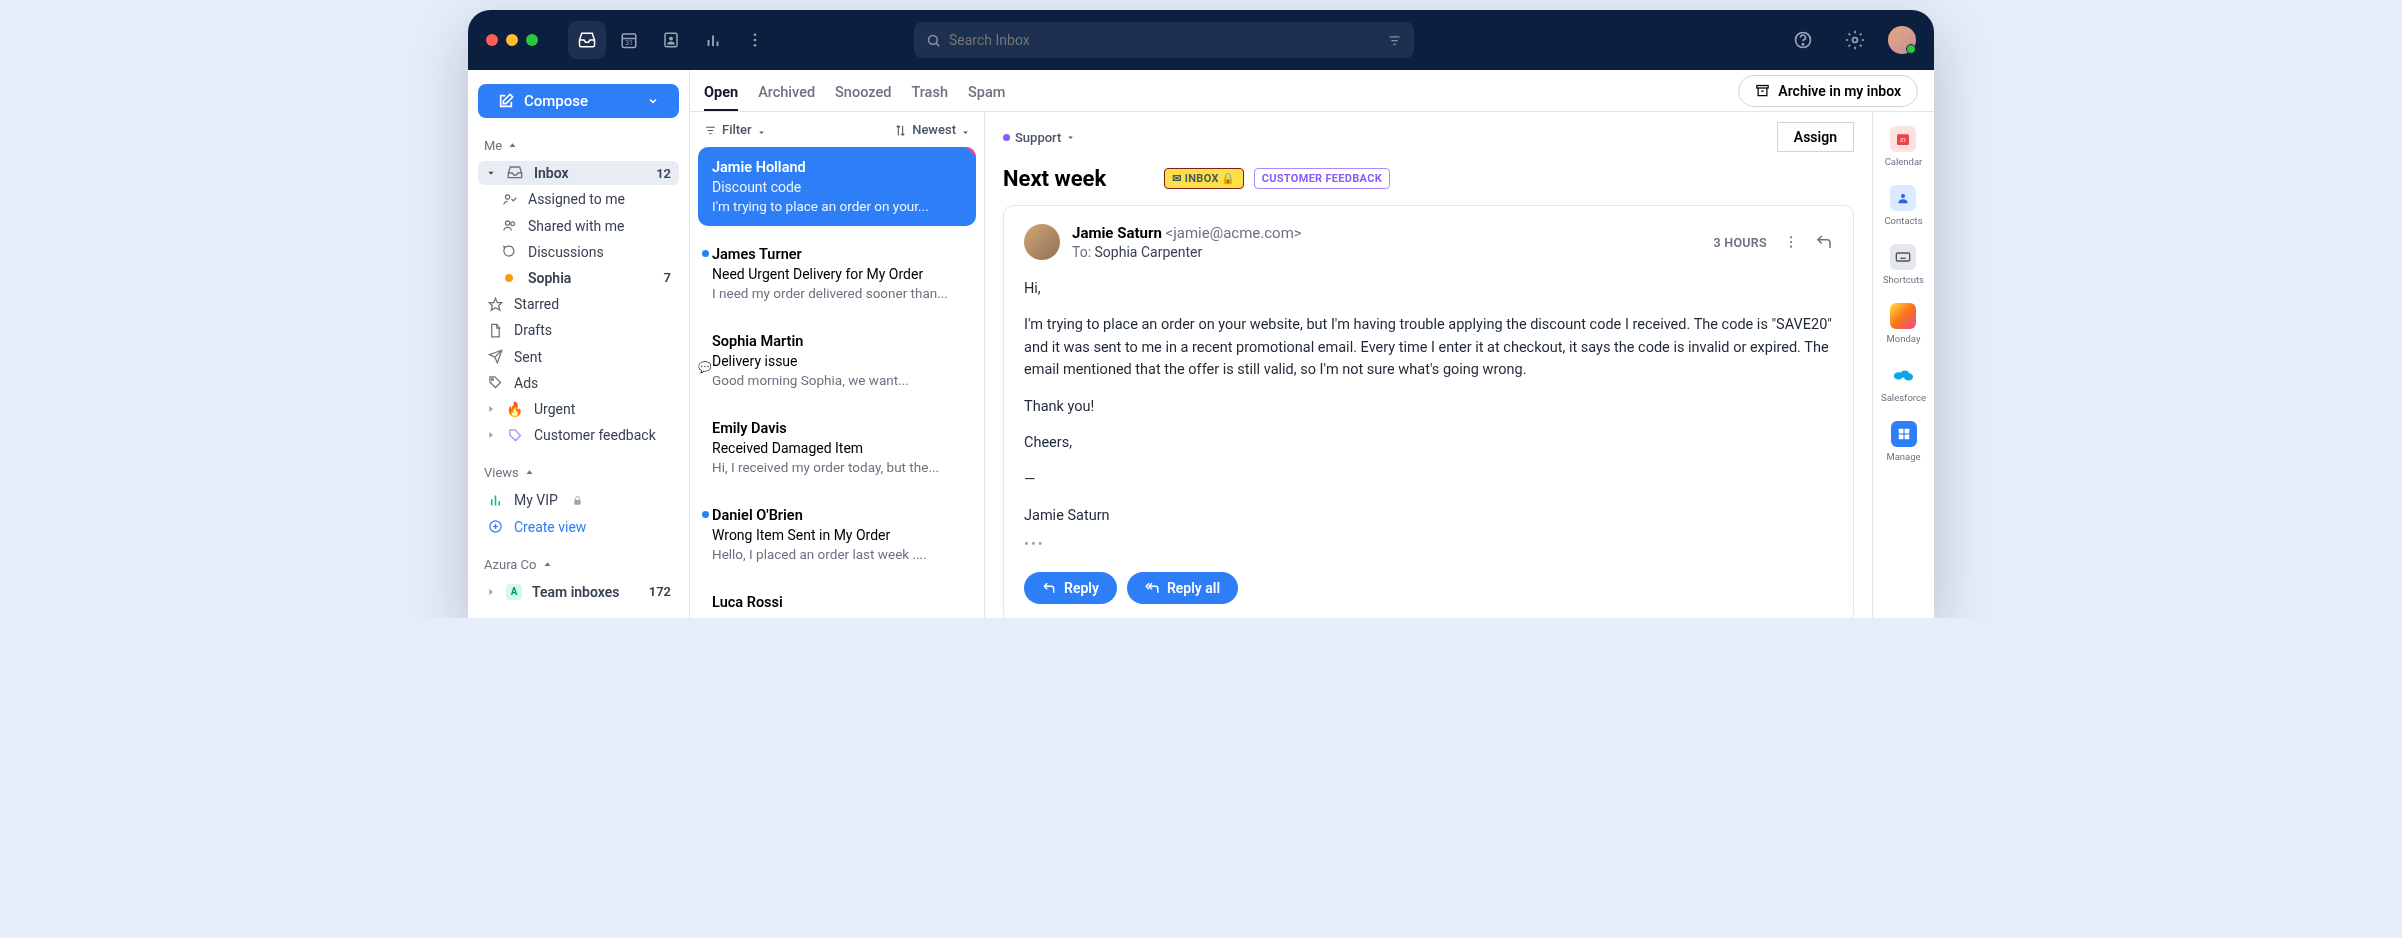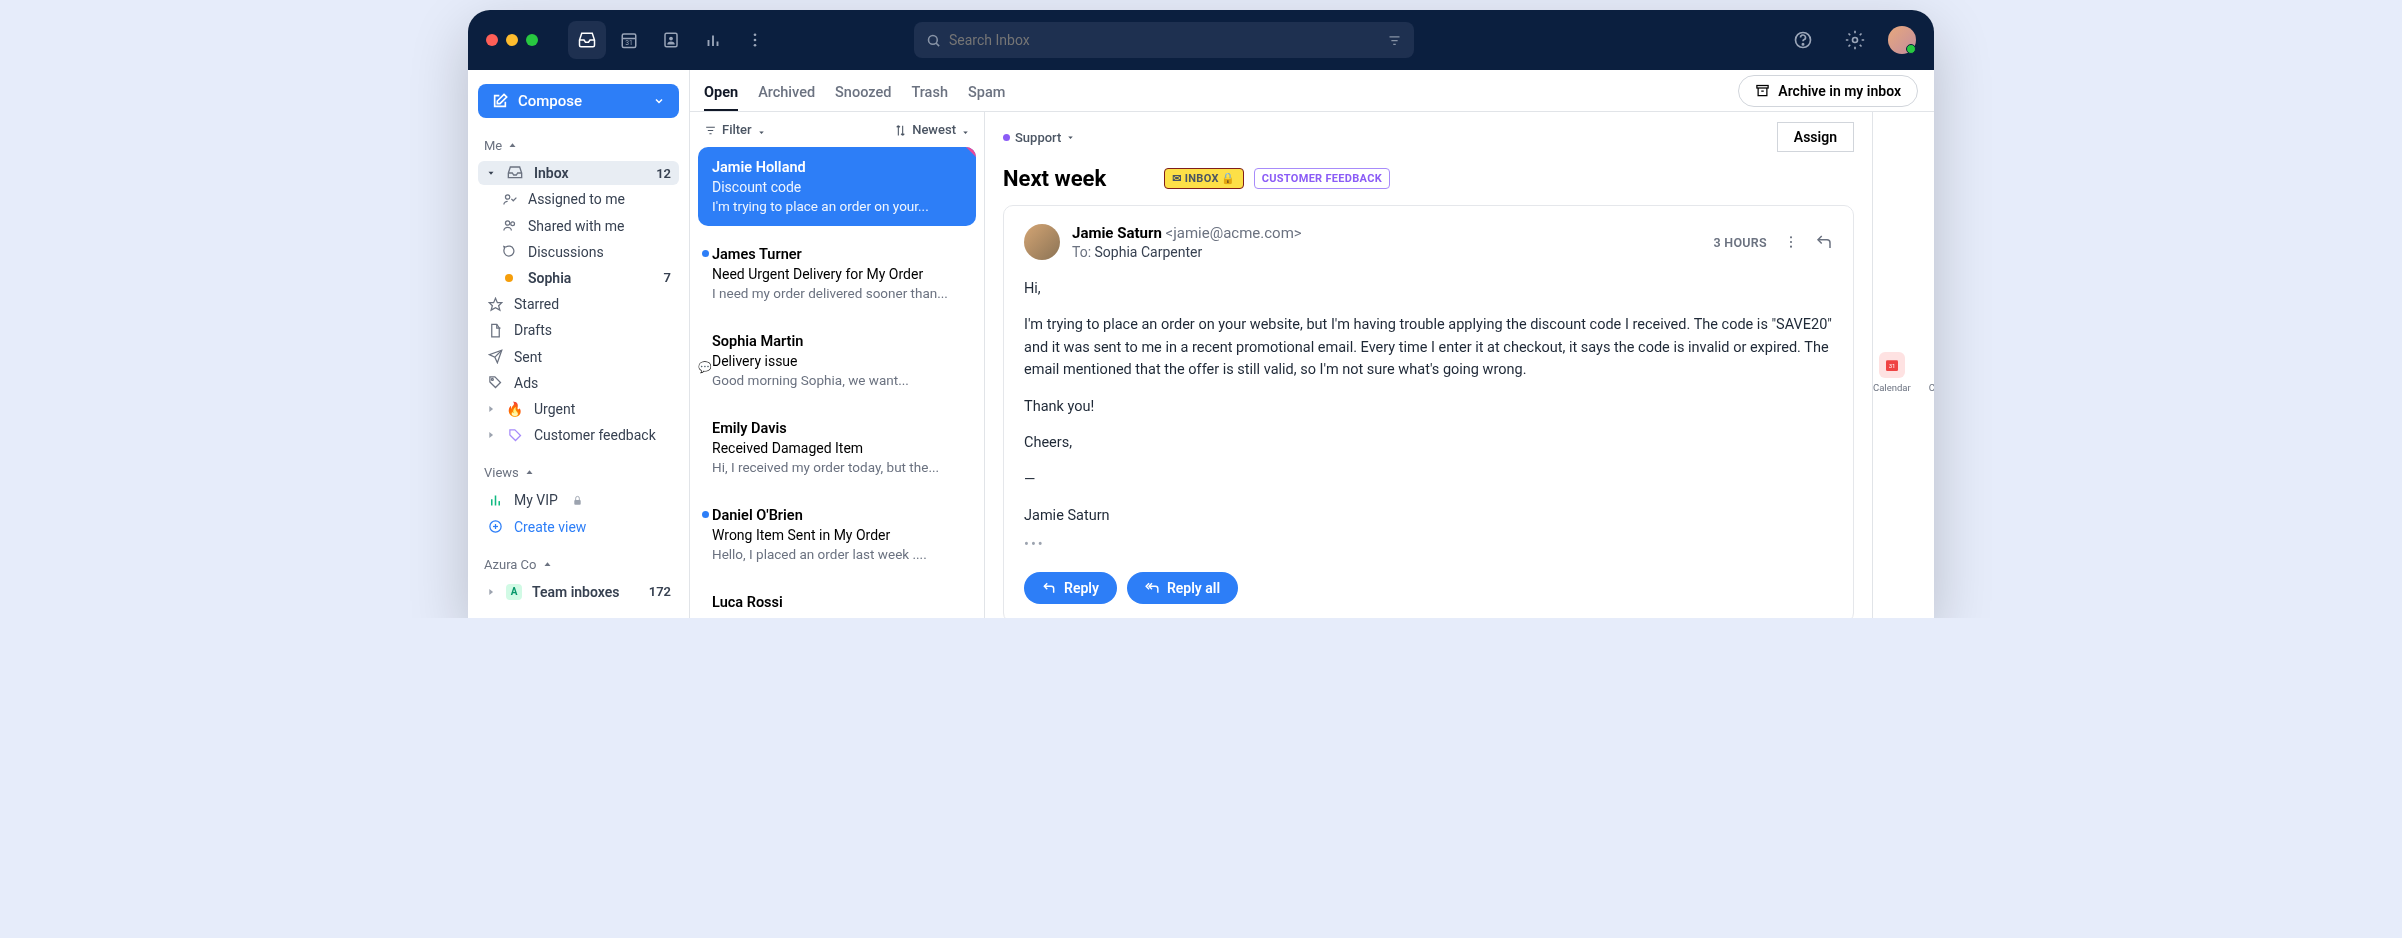--- a/index.html
+++ b/index.html
@@ -14,21 +14,21 @@
 .tb-btn.active { background:#1E3050; color:#fff; }
 .search { flex:0 0 500px; margin:0 auto 0 140px; height:36px; background:#1E3050; border-radius:8px; display:flex; align-items:center; padding:0 12px; color:#8793A6; }
 .search input { background:transparent; border:none; outline:none; color:#8793A6; font-size:14px; flex:1; margin-left:8px; }
 .sliders { color:#8793A6; margin-left:auto; }
 .tb-right { margin-left:auto; display:flex; gap:14px; align-items:center; }
 .avatar-sm { width:28px; height:28px; border-radius:50%; background:linear-gradient(135deg,#e8a87c,#c38d9e); position:relative; }
 .avatar-sm::after { content:''; position:absolute; bottom:0; right:0; width:8px; height:8px; background:#28C840; border-radius:50%; border:1.5px solid #0B1F3F; }
 
 .body { display:flex; height:548px; }
 .sidebar { width:222px; border-right:1px solid #E1E4E8; padding:14px 10px; display:flex; flex-direction:column; gap:2px; overflow:hidden; }
-.compose-btn { background:#2D7EF7; color:#fff; border:none; border-radius:8px; height:38px; display:flex; align-items:center; padding:0 14px; font-size:15px; font-weight:500; gap:10px; margin-bottom:12px; cursor:pointer; }
+.compose-btn { background:#2D7EF7; color:#fff; border:none; border-radius:8px; height:38px; display:flex; align-items:center; padding:0 20px; font-size:15px; font-weight:500; gap:10px; margin-bottom:12px; cursor:pointer; }
 .compose-btn .chev { margin-left:auto; }
 .section-hdr { font-size:13px; color:#6B7280; padding:6px 6px; display:flex; align-items:center; gap:6px; cursor:pointer; }
 .nav-item { display:flex; align-items:center; height:27px; padding:0 8px; border-radius:6px; font-size:14px; color:#374151; gap:10px; cursor:pointer; }
 .nav-item.selected { background:#E8EDF3; font-weight:600; }
 .nav-item.bold { font-weight:600; }
 .nav-item .ico { width:18px; display:flex; justify-content:center; color:#6B7280; }
 .nav-item .cnt { margin-left:auto; font-size:13px; font-weight:600; }
 .nav-sub { padding-left:22px; }
 .dot-or { width:8px; height:8px; background:#F59E0B; border-radius:50%; }
 .link-blue { color:#2D7EF7; }
@@ -68,21 +68,21 @@
 .msg-from b { font-weight:700; }
 .msg-from .em { color:#6B7280; }
 .msg-to { font-size:14px; color:#374151; margin-top:2px; }
 .msg-to .lbl { color:#6B7280; }
 .msg-time { color:#6B7280; font-size:12.5px; font-weight:600; letter-spacing:.3px; display:flex; align-items:center; gap:16px; }
 .msg-body { margin-top:18px; font-size:14.5px; line-height:1.55; color:#1F2937; }
 .msg-body p { margin-bottom:14px; }
 .msg-actions { display:flex; gap:10px; margin-top:16px; }
 .act-btn { background:#2D7EF7; color:#fff; border:none; border-radius:18px; padding:8px 18px; font-size:14px; font-weight:600; display:flex; align-items:center; gap:8px; cursor:pointer; }
 
-.rail { width:62px; border-left:1px solid #E1E4E8; display:flex; flex-direction:row; align-items:center; padding-top:14px; gap:18px; }
+.rail { width:62px; border-left:1px solid #E1E4E8; display:flex; flex-direction:column; align-items:center; padding-top:14px; gap:18px; }
 .rail-item { display:flex; flex-direction:column; align-items:center; gap:4px; cursor:pointer; }
 .rail-item .ri { width:26px; height:26px; border-radius:6px; display:flex; align-items:center; justify-content:center; font-size:16px; }
 .rail-item .lbl { font-size:9.5px; color:#6B7280; }
 .ri.cal { background:#FEE2E2; color:#EF4444; }
 .ri.con { background:#DBEAFE; color:#2563EB; }
 .ri.sc { background:#E5E7EB; color:#4B5563; }
 .ri.mon { background:linear-gradient(135deg,#FDE047,#F97316,#EC4899); }
 .ri.sf { color:#0EA5E9; }
 .ri.mg { background:#2D7EF7; color:#fff; }
 

